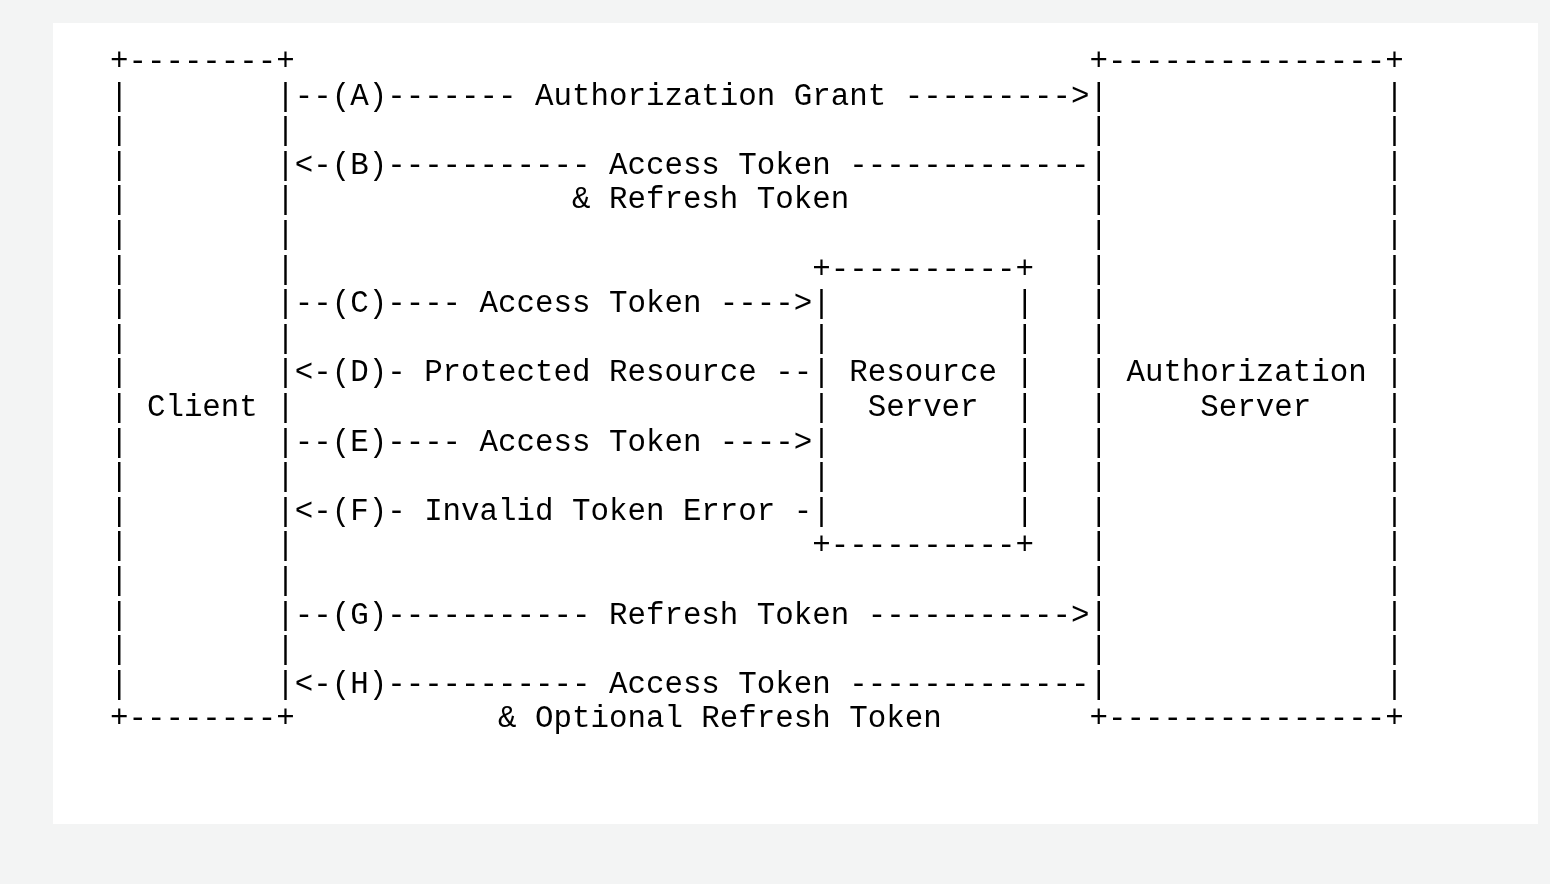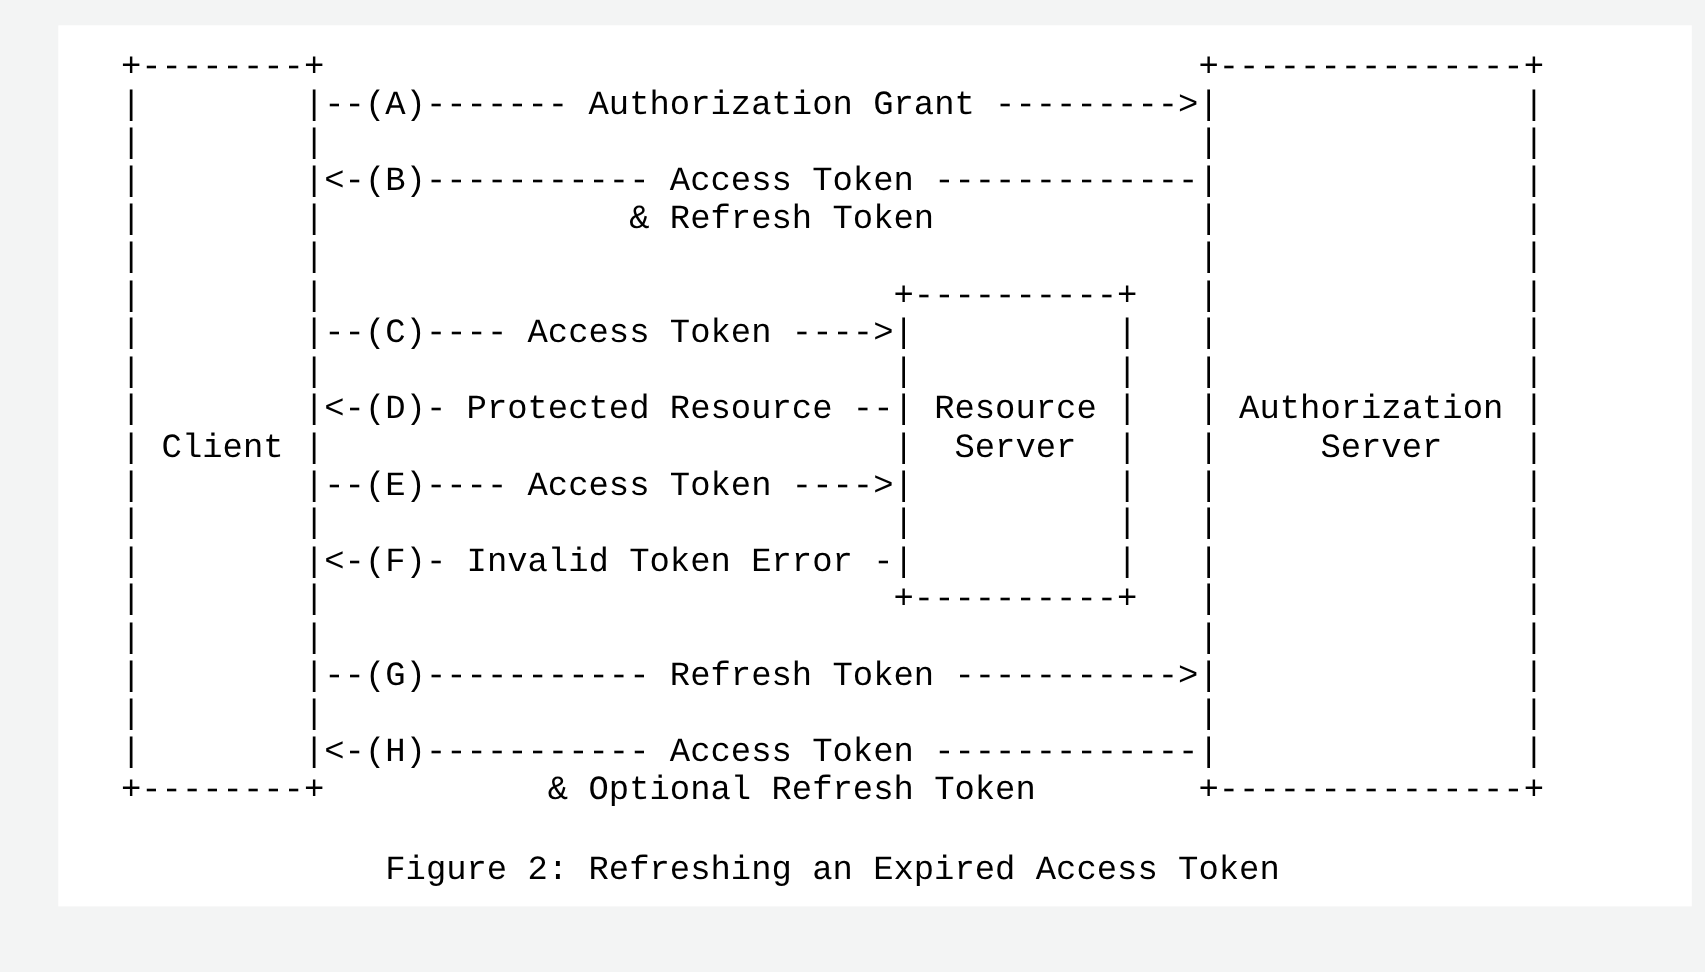--- a/index.html
+++ b/index.html
@@ -58,14 +58,13 @@
   | Client |                            |  Server  |   |     Server    |
   |        |--(E)---- Access Token ----&gt;|          |   |               |
   |        |                            |          |   |               |
   |        |&lt;-(F)- Invalid Token Error -|          |   |               |
   |        |                            +----------+   |               |
   |        |                                           |               |
   |        |--(G)----------- Refresh Token -----------&gt;|               |
   |        |                                           |               |
   |        |&lt;-(H)----------- Access Token -------------|               |
   +--------+           &amp; Optional Refresh Token        +---------------+</pre>
-  <pre class="figure-caption">Figure 2: Refreshing an Expired Access Token</pre>
 </div>
 
 </body></html>

